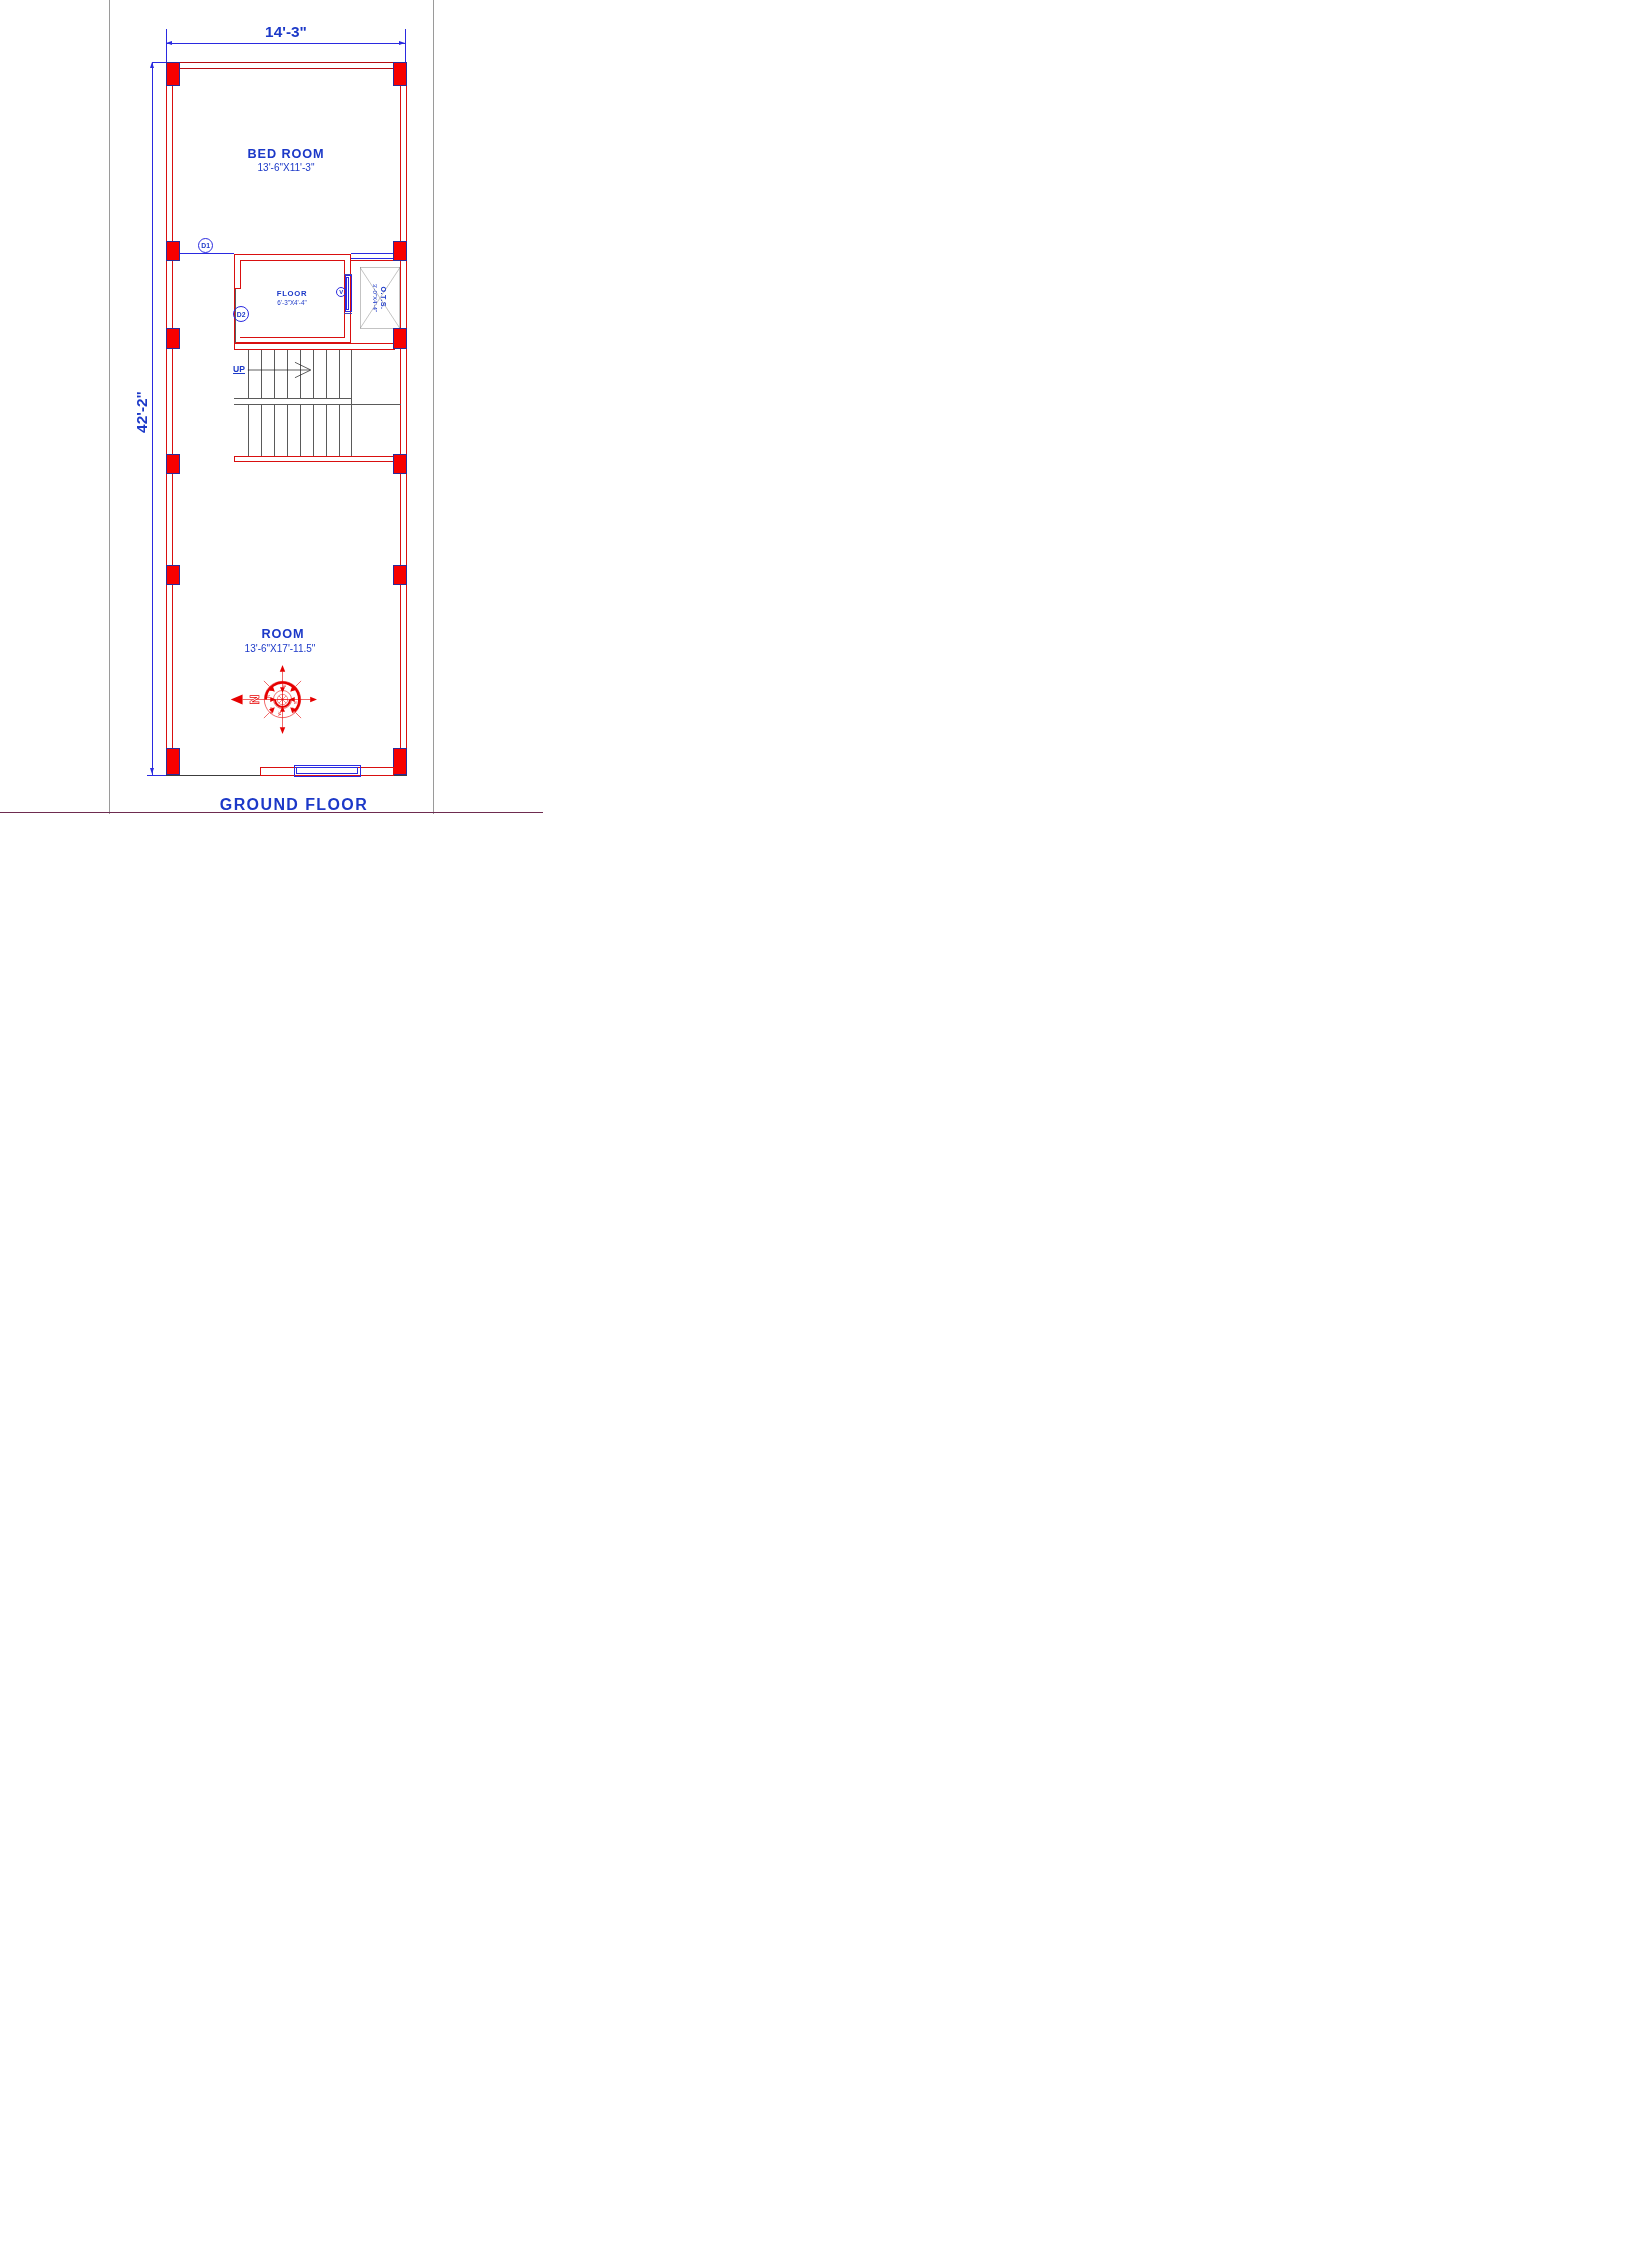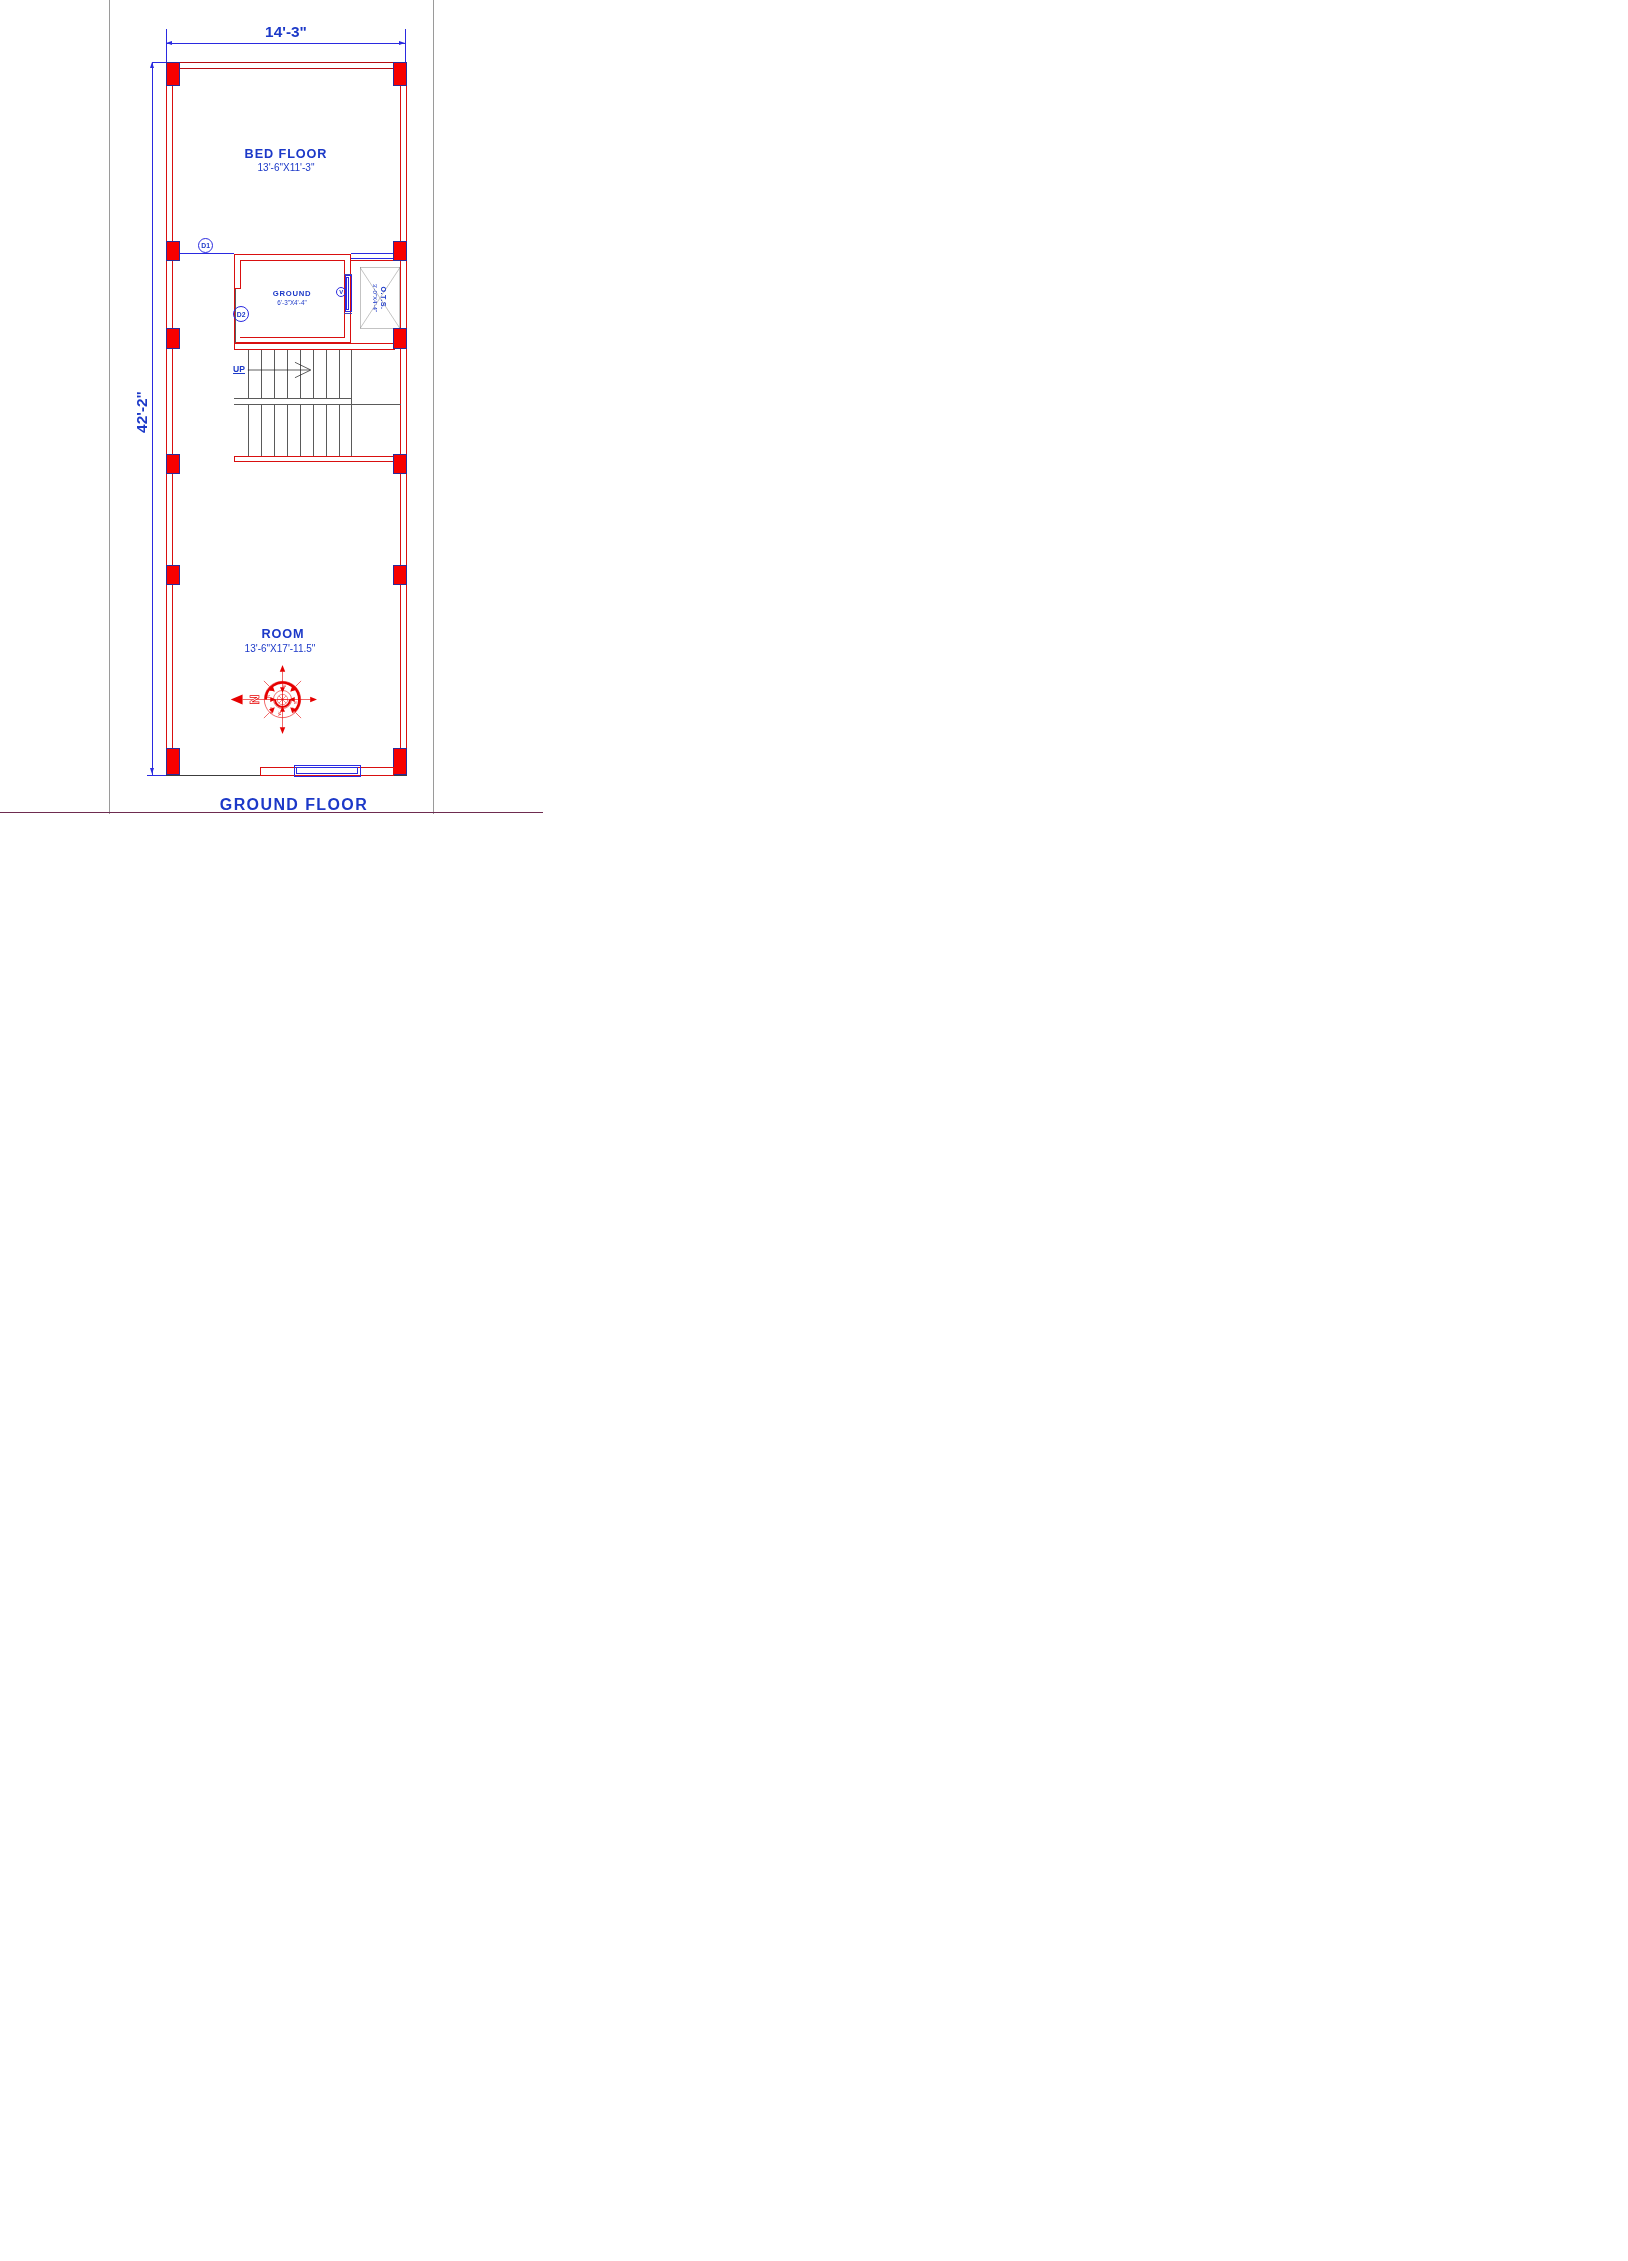--- a/index.html
+++ b/index.html
@@ -126,24 +126,24 @@
   <div class="tag" style="left:198px;top:238px;width:15.4px;height:15.4px;font-size:6.8px;">
     <span>D1</span>
   </div>
   <div class="tag" style="left:233px;top:306px;width:16.3px;height:16.3px;font-size:6.8px;">
     <span>D2</span>
   </div>
   <div class="tag" style="left:336px;top:287px;width:10.4px;height:10.4px;font-size:5.9px;">
     <span>V</span>
   </div>
 
-  <div class="lbl b" style="left:286px;top:154px;font-size:12.7px;letter-spacing:0.9px;">BED FLOOR</div>
+  <div class="lbl b" style="left:286px;top:154px;font-size:12.7px;letter-spacing:0.9px;">BED ROOM</div>
   <div class="lbl" style="left:286px;top:167px;font-size:10px;">13'-6"X11'-3"</div>
 
-  <div class="lbl b" style="left:292px;top:293px;font-size:7.7px;letter-spacing:0.7px;">GROUND</div>
+  <div class="lbl b" style="left:292px;top:293px;font-size:7.7px;letter-spacing:0.7px;">FLOOR</div>
   <div class="lbl" style="left:292px;top:302px;font-size:6.3px;">6'-3"X4'-4"</div>
 
   <div class="lbl b" style="left:283px;top:634px;font-size:12.7px;letter-spacing:0.9px;">ROOM</div>
   <div class="lbl" style="left:280px;top:648px;font-size:10px;">13'-6"X17'-11.5"</div>
 
   <svg class="abs" style="left:228px;top:645px;" width="109" height="109" viewBox="-120 -120 240 240">
     <g transform="rotate(-90)" stroke="#e60000" fill="none" stroke-width="1.3">
 
       <line x1="0" y1="-88" x2="0" y2="62"></line>
       <line x1="-62" y1="0" x2="62" y2="0"></line>

